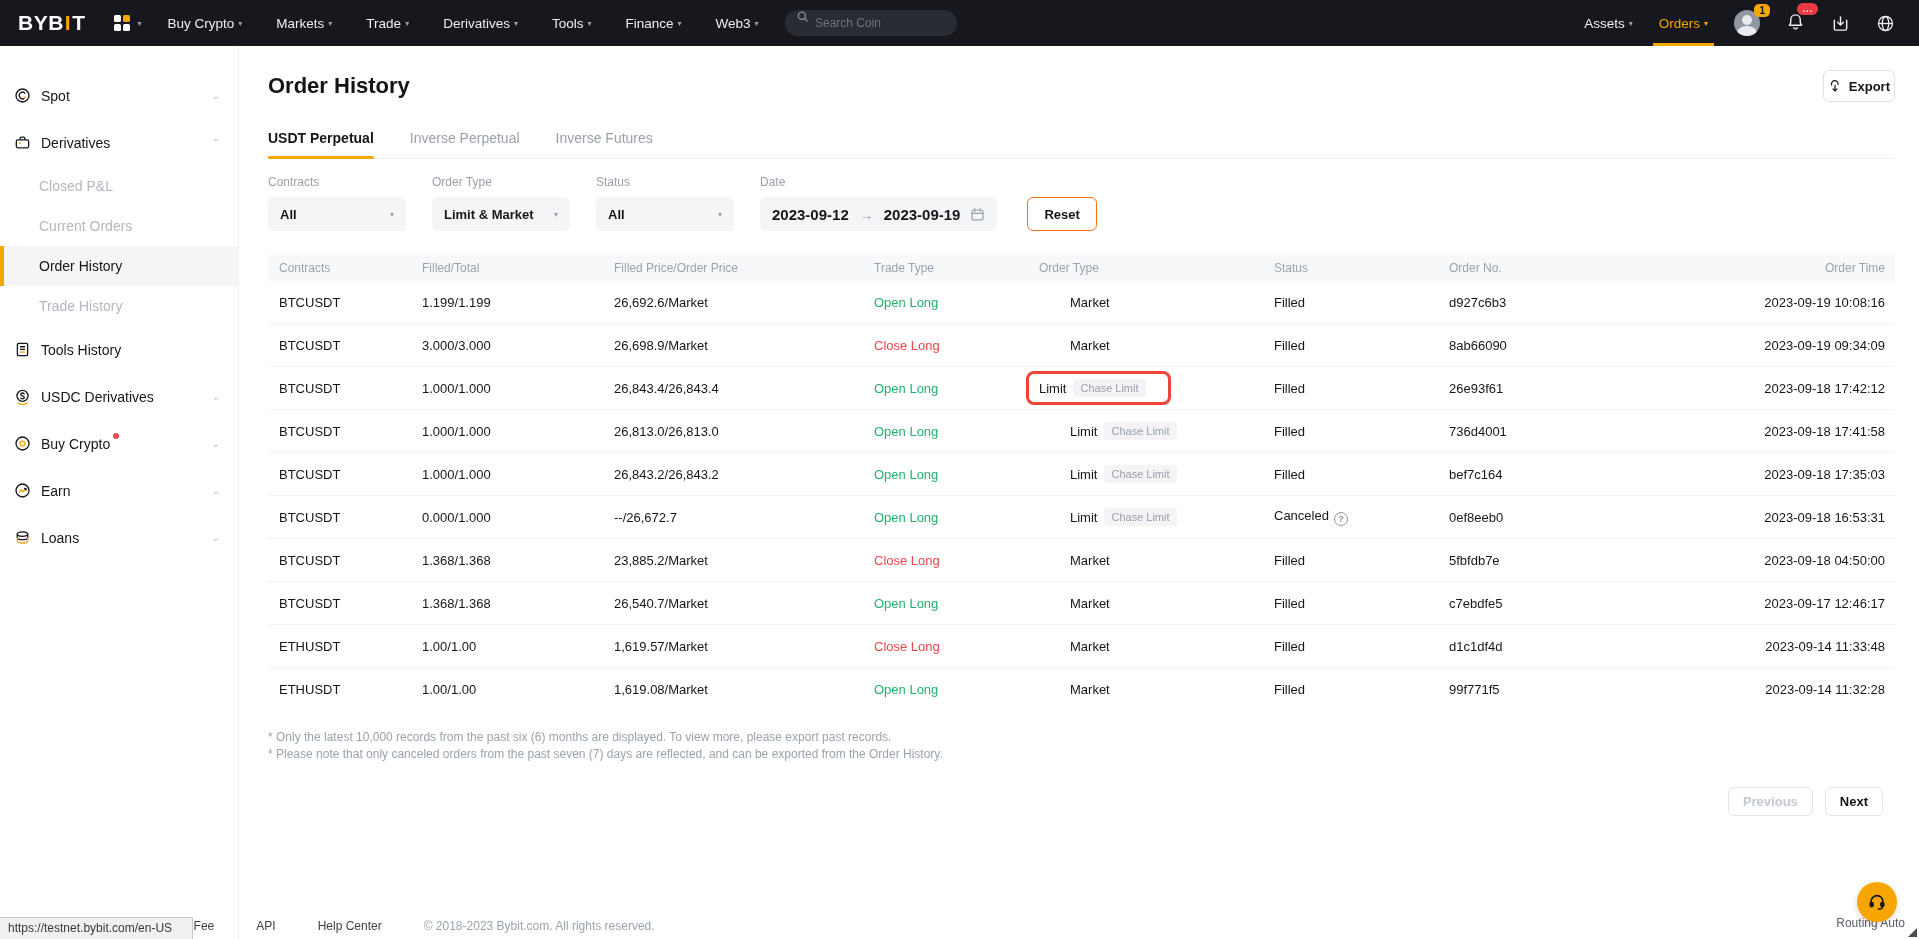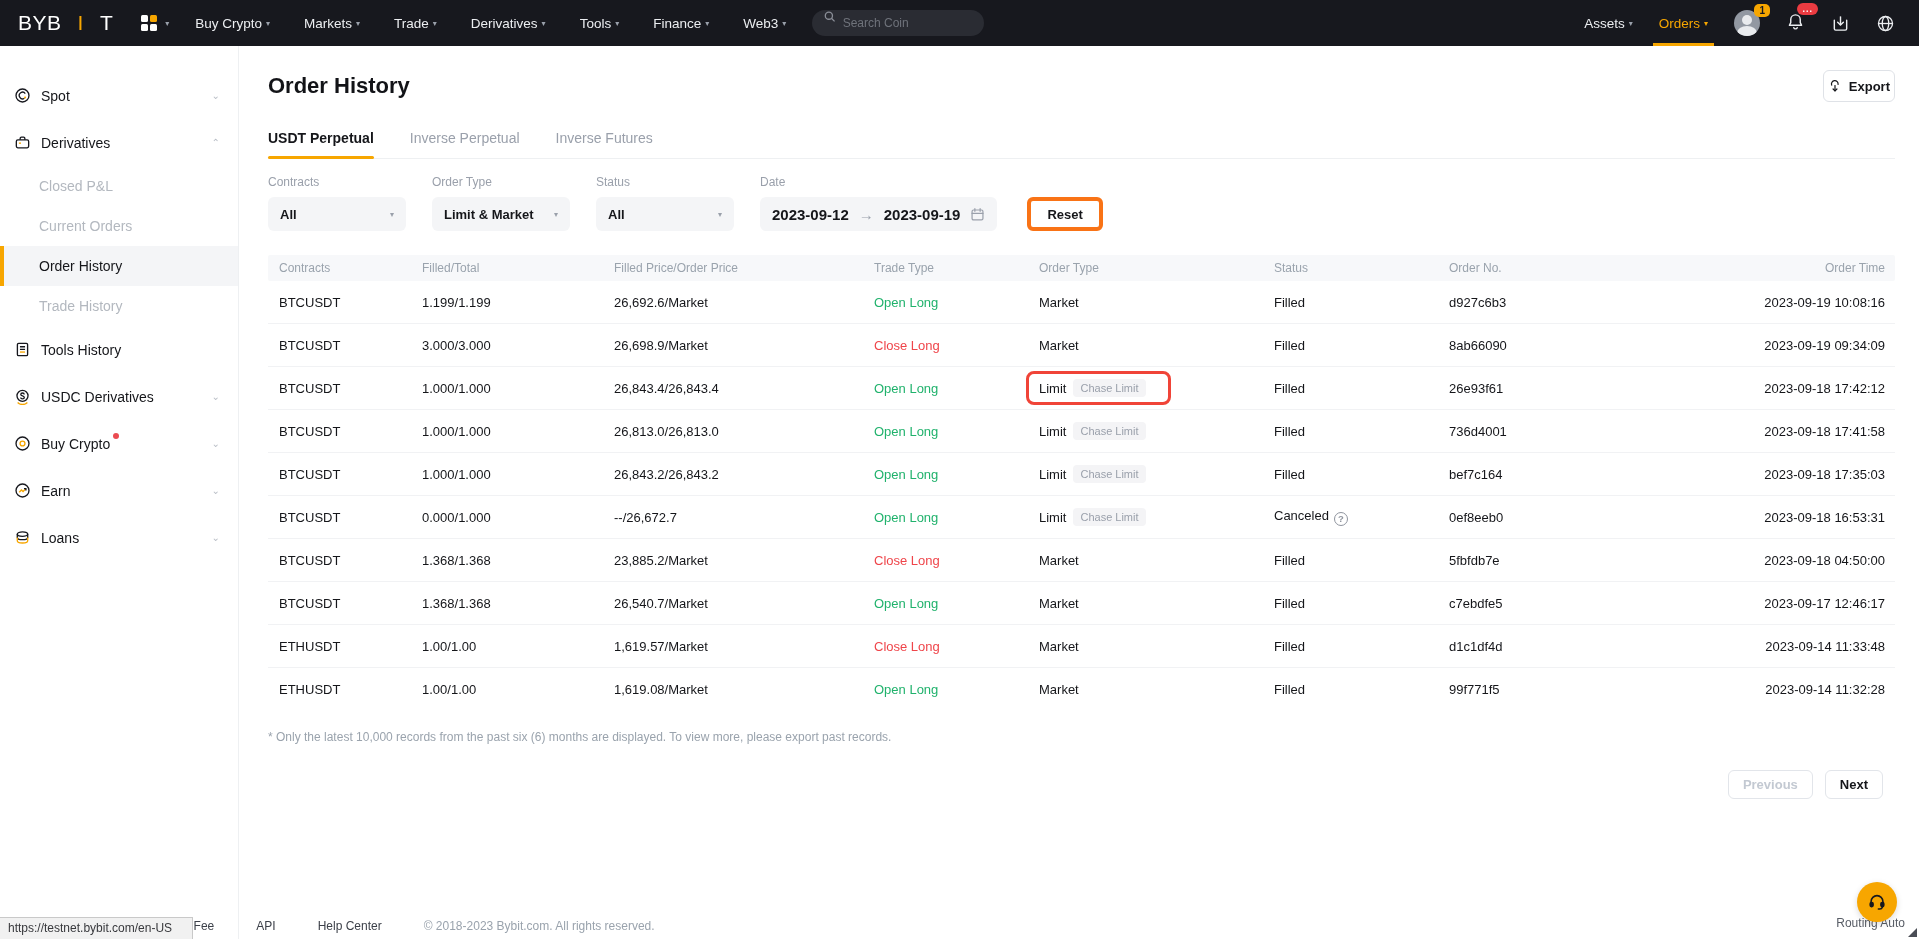--- a/index.html
+++ b/index.html
@@ -2,21 +2,21 @@
 <html><head>
 <meta charset="utf-8">
 <style>
   * { margin:0; padding:0; box-sizing:border-box; }
   html,body { width:1919px; height:939px; overflow:hidden; background:#fff;
     font-family:"Liberation Sans","DejaVu Sans",sans-serif; color:#15161a; }
 
   
   .navbar { position:relative; height:46px; background:#17181e; display:flex; align-items:center;
     padding:0 24px 0 18px; color:#eceef1; z-index:50; }
-  .logo { font-size:21px; font-weight:400; letter-spacing:.5px; color:#fff; display:flex; align-items:center; cursor:pointer;gap:15px; }
+  .logo { font-size:21px; font-weight:700; letter-spacing:.5px; color:#fff; display:flex; align-items:center; cursor:pointer; }
   .logo .accent { color:#f7a600; margin:0 1px; }
   .apps { display:flex; align-items:center; gap:4px; margin:0 26px 0 28px; cursor:pointer; }
   .apps .grid { display:grid; grid-template-columns:7px 7px; grid-template-rows:7px 7px; gap:2px; }
   .apps .sq { background:#fff; border-radius:1.5px; }
   .apps .sq.orange { background:#f7a600; }
   .caret { font-size:8px; color:#9aa0ab; margin-left:4px; }
   #nav-menu { display:flex; align-items:center; gap:34px; }
   .nav-item { display:flex; align-items:center; font-size:13.5px; color:#eceef1; cursor:pointer; white-space:nowrap; }
   .search { display:flex; gap:7px; background:#2a2c33; border-radius:13px;
     height:26px; width:172px; padding:0 12px; margin-left:26px; }
@@ -67,38 +67,38 @@
   .tab.active::after { content:""; position:absolute; left:0; right:0; bottom:-1px; height:3px; background:#f7a600; border-radius:2px; }
 
   .filters { display:flex; align-items:flex-end; gap:26px; margin-top:16px; }
   .fgroup .flabel { font-size:12px; color:#9aa0ab; margin-bottom:8px; }
   .fselect { display:flex; align-items:center; justify-content:space-between; background:#f4f5f7; border-radius:6px;
     height:34px; width:138px; padding:0 12px; font-size:13px; font-weight:600; color:#15161a; cursor:pointer; }
   .fselect .caret { color:#9aa0ab; }
   .fdate { display:flex; align-items:center; gap:10px; background:#f4f5f7; border-radius:6px; height:34px; padding:0 12px;
     font-size:15px; font-weight:600; color:#15161a; cursor:pointer; }
   .fdate .arrow { color:#9aa0ab; font-weight:400; }
-  .reset-btn { border:4px solid #f97316; background:#fff; border-radius:6px; height:34px; padding:0 16px;
+  .reset-btn { border:1px solid #f97316; background:#fff; border-radius:6px; height:34px; padding:0 16px;
     font-size:13px; font-weight:700; color:#15161a; cursor:pointer; margin-left:4px; font-family:"Liberation Sans",sans-serif; }
 
   
   .table { margin-top:24px; }
   .thead-row, .trow { display:grid; grid-template-columns:143px 192px 260px 165px 235px 175px 240px 1fr;
     align-items:center; padding:0 10px 0 11px; }
   .thead-row { background:#f7f8fa; height:26px; font-size:12px; color:#9aa3ad; border-radius:2px; }
   .thead-row .col:last-child { text-align:right; }
   .trow { height:43px; font-size:13px; border-bottom:1px solid #f1f2f4; }
   .trow:last-child { border-bottom:none; }
   .cell { white-space:nowrap; overflow:visible; }
   .cell.time { text-align:right; }
   .tt-green { color:#20b26c; }
   .tt-red { color:#ef454a; }
   .chase-tag { display:inline-block; font-size:11px; color:#9aa0ab; background:#f4f4f6; border-radius:4px;
     padding:3px 7px; margin-left:7px; }
-  .ot-wrap { display:inline-flex; align-items:center; }
+  .ot-wrap { display:inline-flex; align-items:center;margin-left:31px; }
   .ot-wrap.highlight { border:3px solid #f04438; border-radius:8px; padding:5px 22px 5px 10px; margin-left:-13px; }
   .help-icon { display:inline-flex; align-items:center; justify-content:center; width:14px; height:14px; margin-left:5px;
     border:1.2px solid #8f949e; border-radius:50%; color:#8f949e; font-size:9.5px; font-weight:700; cursor:pointer; vertical-align:-2px; }
 
   .footnotes { margin-top:18px; font-size:12px; color:#9aa3ad; line-height:17px; }
   .pagination { margin-top:24px; display:flex; justify-content:flex-end; gap:12px; padding-right:12px; }
   .pg-btn { border:1px solid #e2e5ea; background:#fff; border-radius:6px; height:29px; padding:0 14px;
     font-size:13px; font-weight:600; cursor:pointer; font-family:"Liberation Sans",sans-serif; color:#15161a; }
   .pg-btn.disabled { color:#c3c9d2; cursor:default; }
 
@@ -489,20 +489,21 @@
               </span></span>
             <span class="cell"><span>Filled</span></span>
             <span class="cell">99f771f5</span>
             <span class="cell time">2023-09-14 11:32:28</span>
           </div>
         </div>
     </div>
 
     <div class="footnotes" id="footnotes">
         <div>* Only the latest 10,000 records from the past six (6) months are displayed. To view more, please export past records.</div>
+        <div>* Please note that only canceled orders from the past seven (7) days are reflected, and can be exported from the Order History.</div>
       </div>
 
     <div class="pagination">
       <button class="pg-btn disabled">Previous</button>
       <button class="pg-btn">Next</button>
     </div>
   </main>
 </div>
 
 <footer class="footer">

